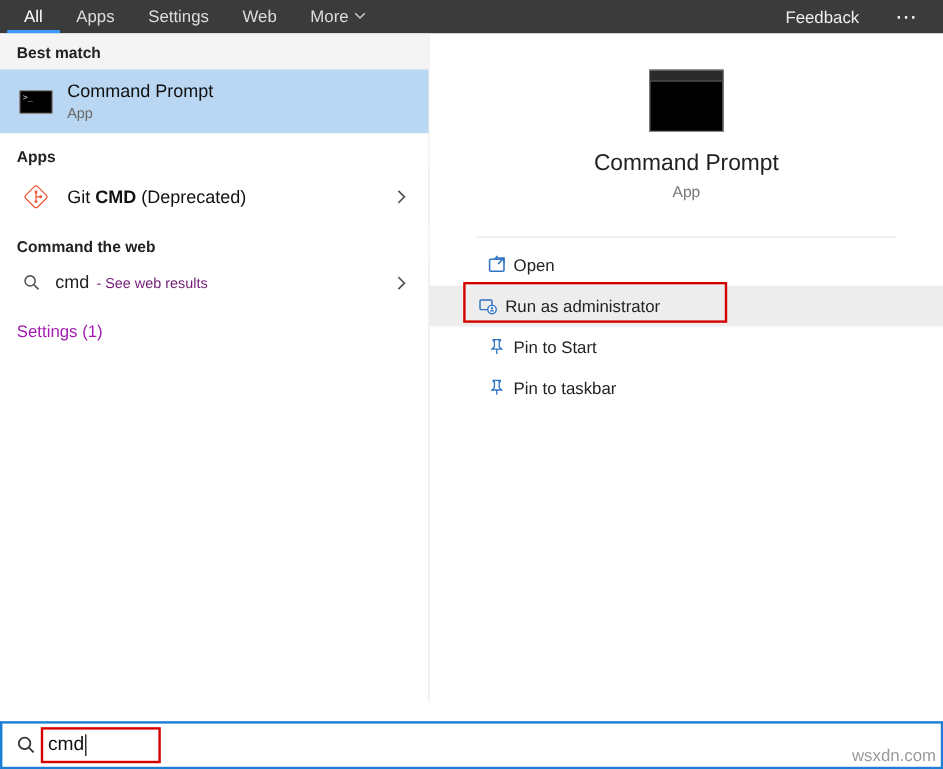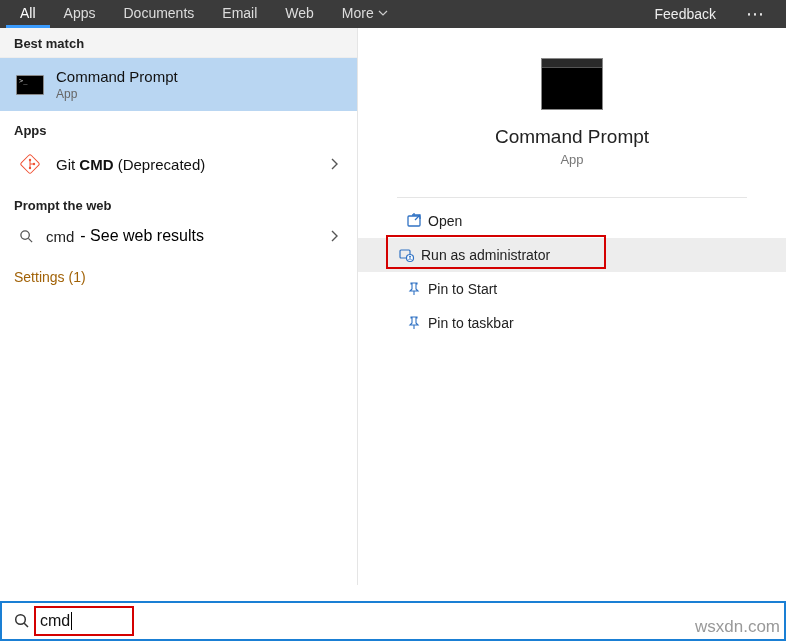--- a/index.html
+++ b/index.html
@@ -30,23 +30,23 @@
   .git-icon { width: 20px; height: 20px; position: relative; }
   .git-icon svg { width: 20px; height: 20px; }
   .result-text { flex: 1; display: flex; flex-direction: column; }
   .result-title { font-size: 15px; color: #111; }
   .result-sub { font-size: 12px; color: #666; margin-top: 2px; }
   .chev-right { color: #555; font-size: 14px; padding: 0 4px; }
   
   .web-row { display: flex; align-items: center; padding: 10px 14px; cursor: pointer; }
   .web-row .search-mini { width: 24px; display: flex; justify-content: center; margin-right: 8px; color: #555; }
   .web-row .q { font-size: 15px; color: #222; }
-  .web-row .hint { color: #000000; font-size: 16px; margin-left: 6px; }
-  
-  .settings-row { padding: 14px 14px; font-size: 14px; color: #a16207; cursor: pointer; }
+  .web-row .hint { color: #701a75; font-size: 12px; margin-left: 6px; }
+  
+  .settings-row { padding: 14px 14px; font-size: 14px; color: #a21caf; cursor: pointer; }
   
   
   .right { flex: 1; background: #fff; display: flex; flex-direction: column; align-items: center; padding-top: 30px; }
   .big-icon { width: 62px; height: 52px; background: #000; border: 1px solid #888; margin-bottom: 16px; position: relative; }
   .big-icon::after { content: ""; position: absolute; top: 0; left: 0; right: 0; height: 8px; background: #2a2a2a; border-bottom: 1px solid #555; }
   .big-title { font-size: 19px; font-weight: 400; color: #222; }
   .big-sub { font-size: 13px; color: #777; margin-top: 4px; margin-bottom: 30px; }
   .divider { width: 82%; height: 1px; background: #e5e5e5; margin-bottom: 6px; }
   
   .actions { width: 100%; }
@@ -56,39 +56,36 @@
   .action-row .alabel { }
   .highlight-box { border: 2.5px solid #d40000; position: absolute; }
   
   
   .searchbar { position: absolute; bottom: 0; left: 0; right: 0; height: 40px; border: 2px solid #1a7fd4; background: #fff; display: flex; align-items: center; padding: 0 12px; }
   .searchbar .sicon { color: #444; margin-right: 10px; }
   .searchbar .sq-wrap { display: flex; align-items: center; }
   .searchbar .sq { font-size: 16px; color: #111; }
   .searchbar .cursor { width: 1px; height: 18px; background: #000; margin-left: 1px; }
   
-  .watermark { position: absolute; bottom: 4px; right: 6px; font-size: 17px; color: #999; }
+  .watermark { position: absolute; bottom: 4px; right: 6px; font-size: 14px; color: #999; }
   
   svg { display: block; }
 </style>
 </head>
 <body>
 
 <div class="tabbar">
   <div class="tab active">
       <span>All</span>
     </div>
   <div class="tab">
       <span>Apps</span>
     </div>
   <div class="tab">
-      <span>Documents</span>
-    </div>
-  <div class="tab">
-      <span>Email</span>
+      <span>Settings</span>
     </div>
   <div class="tab">
       <span>Web</span>
     </div>
   <div class="tab">
     <span>More</span>
     <span class="chev">
       <svg width="10" height="10" viewBox="0 0 10 10">
           <path d="M1 3 L5 7 L9 3" stroke="#ccc" stroke-width="1.2" fill="none"></path>
         </svg>
@@ -135,21 +132,21 @@
           <span>Git </span><b>CMD</b><span> (Deprecated)</span>
         </div>
       </div>
       <div class="chev-right">
         <svg width="10" height="14" viewBox="0 0 10 14">
             <path d="M3 2 L8 7 L3 12" stroke="#555" stroke-width="1.4" fill="none"></path>
           </svg>
       </div>
     </div>
 
-    <div class="section-header plain">Prompt the web</div>
+    <div class="section-header plain">Command the web</div>
     <div class="web-row">
       <div class="search-mini">
         <svg width="15" height="15" viewBox="0 0 16 16">
             <circle cx="6.5" cy="6.5" r="4.5" stroke="#555" stroke-width="1.4" fill="none"></circle>
             <line x1="10" y1="10" x2="14" y2="14" stroke="#555" stroke-width="1.4"></line>
           </svg>
       </div>
       <span class="q">cmd</span>
       <span class="hint"> - See web results</span>
       <div style="flex:1"></div>

